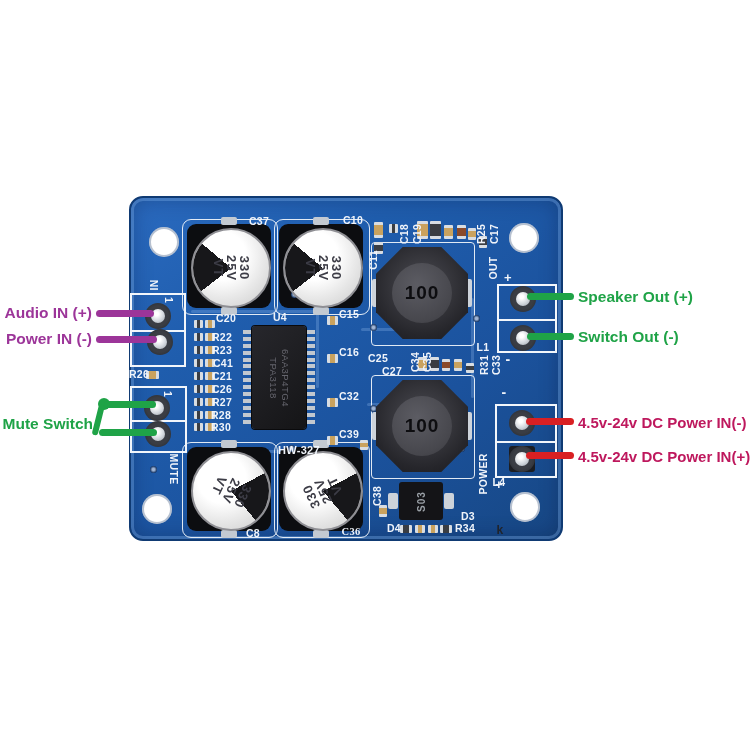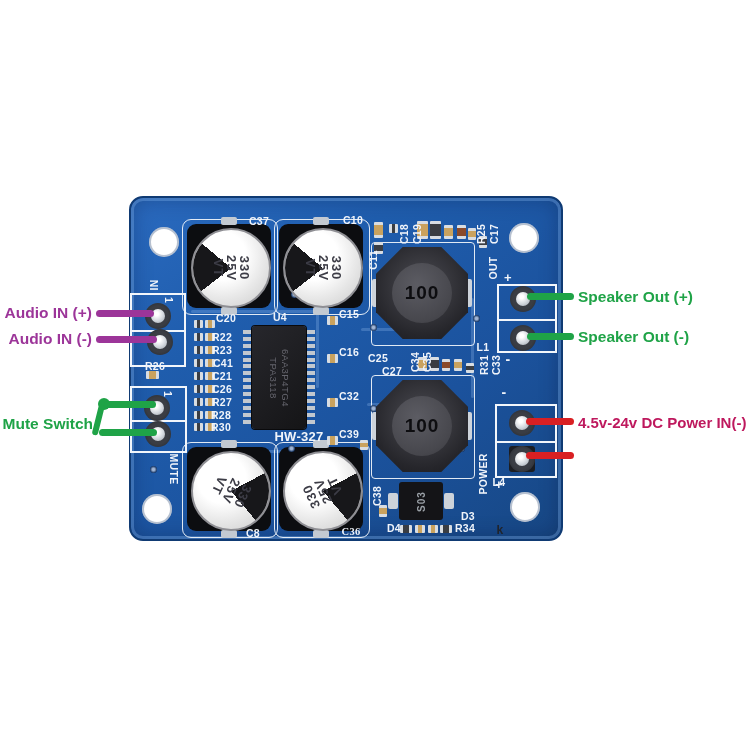--- a/index.html
+++ b/index.html
@@ -80,26 +80,27 @@
   .smd.v-dark{background:linear-gradient(180deg,#d8dde2 0 3px,#3a3d42 3px calc(100% - 3px),#d8dde2 calc(100% - 3px));}
   .smd.v-brown{background:linear-gradient(180deg,#d8dde2 0 3px,#8a4a2a 3px calc(100% - 3px),#d8dde2 calc(100% - 3px));}
   .smd.via{border-radius:50%;background:radial-gradient(circle,#9fb4d4 25%,#13315e 70%);}
 </style>
 </head>
 <body>
 
 <div id="stage">
 
   <div class="ann ra c-purple" style="right:658px;top:304px;text-align:center;">Audio IN (+)</div>
-  <div class="ann ra c-purple" style="right:658px;top:330px;">Audio IN (-)</div>
+  <div class="ann ra c-purple" style="right:658px;top:330px;">Power IN (-)</div>
   <div class="ann ra c-green" style="right:657px;top:415px;text-align:right;">Mute Switch</div>
 
   <div class="ann c-green" style="left:578px;top:288px;">Speaker Out (+)</div>
-  <div class="ann c-green" style="left:578px;top:328px;">Speaker Out (-)</div>
+  <div class="ann c-green" style="left:578px;top:328px;">Switch Out (-)</div>
   <div class="ann c-red" style="left:578px;top:414px;font-size:15px;">4.5v-24v DC Power IN(-)</div>
+  <div class="ann c-red" style="left:578px;top:448px;font-size:15px;">4.5v-24v DC Power IN(+)</div>
 
   <div class="arrow purple" style="left:96px;top:310px;width:58px;"></div>
   <div class="arrow purple" style="left:96px;top:336px;width:61px;"></div>
   <div class="sw-dot" style="left:98px;top:398px;"></div>
   <div class="arrow green" style="left:104px;top:401px;width:52px;"></div>
   <div class="sw-lever" style="left:99px;top:405px;"></div>
   <div class="arrow green" style="left:99px;top:429px;width:58px;"></div>
   <div class="arrow green" style="left:527px;top:293px;width:47px;"></div>
   <div class="arrow green" style="left:527px;top:333px;width:47px;"></div>
   <div class="arrow red" style="left:526px;top:418px;width:48px;"></div>
@@ -300,29 +301,29 @@
         <span class="silk" style="left: 218px; top: 154px;">C16</span>
         <span class="silk" style="left: 218px; top: 198px;">C32</span>
         <span class="silk" style="left: 218px; top: 236px;">C39</span>
         <span class="silk" style="left: 247px; top: 160px;">C25</span>
         <span class="silk" style="left: 247px; top: 173px; margin-left: 14px;">C27</span>
         <span class="silk rm90" style="left: 284px; top: 164px;">C34</span>
         <span class="silk rm90" style="left: 296px; top: 164px;">C35</span>
         <span class="silk rm90" style="left: 353px; top: 167px;">R31</span>
         <span class="silk rm90" style="left: 365px; top: 167px;">C33</span>
         <span class="silk" style="left: 352px; top: 149px;">L1</span>
-        <span class="silk" style="left: 168px; top: 238px; font-size: 13px;">HW-327</span>
+        <span class="silk" style="left: 168px; top: 252px; font-size: 11px;">HW-327</span>
         <span class="silk" style="left: 122px; top: 335px;">C8</span>
         <span class="silk" style="left: 220px; top: 333px; font-family: Liberation Serif, serif;">C36</span>
         <span class="silk rm90" style="left: 246px; top: 298px;">C38</span>
         <span class="silk" style="left: 333px; top: 284px; margin-left: 35px;">L4</span>
         <span class="silk" style="left: 337px; top: 318px;">D3</span>
         <span class="silk" style="left: 263px; top: 330px;">D4</span>
         <span class="silk" style="left: 334px; top: 330px;">R34</span>
-        <span class="silk" style="left: 8px; top: 168px; margin-left: 16px;">R26</span>
+        <span class="silk" style="left: 8px; top: 176px;">R26</span>
         <span class="silk rm90" style="left: 23px; top: 87px;">IN</span>
         <span class="silk rp90" style="left: 38px; top: 102px;">1</span>
         <span class="silk rp90" style="left: 43px; top: 271px;">MUTE</span>
         <span class="silk rp90" style="left: 37px; top: 196px;">1</span>
         <span class="silk rm90" style="left: 362px; top: 70px;">OUT</span>
         <span class="silk" style="left: 377px; top: 79px; font-size: 13px;">+</span>
         <span class="silk" style="left: 377px; top: 161px; font-size: 14px;">-</span>
         <span class="silk rm90" style="left: 352px; top: 276px;">POWER</span>
         <span class="silk" style="left: 373px; top: 194px; font-size: 14px;">-</span>
         <span class="silk" style="left: 368px; top: 286px; font-size: 13px;">+</span>

